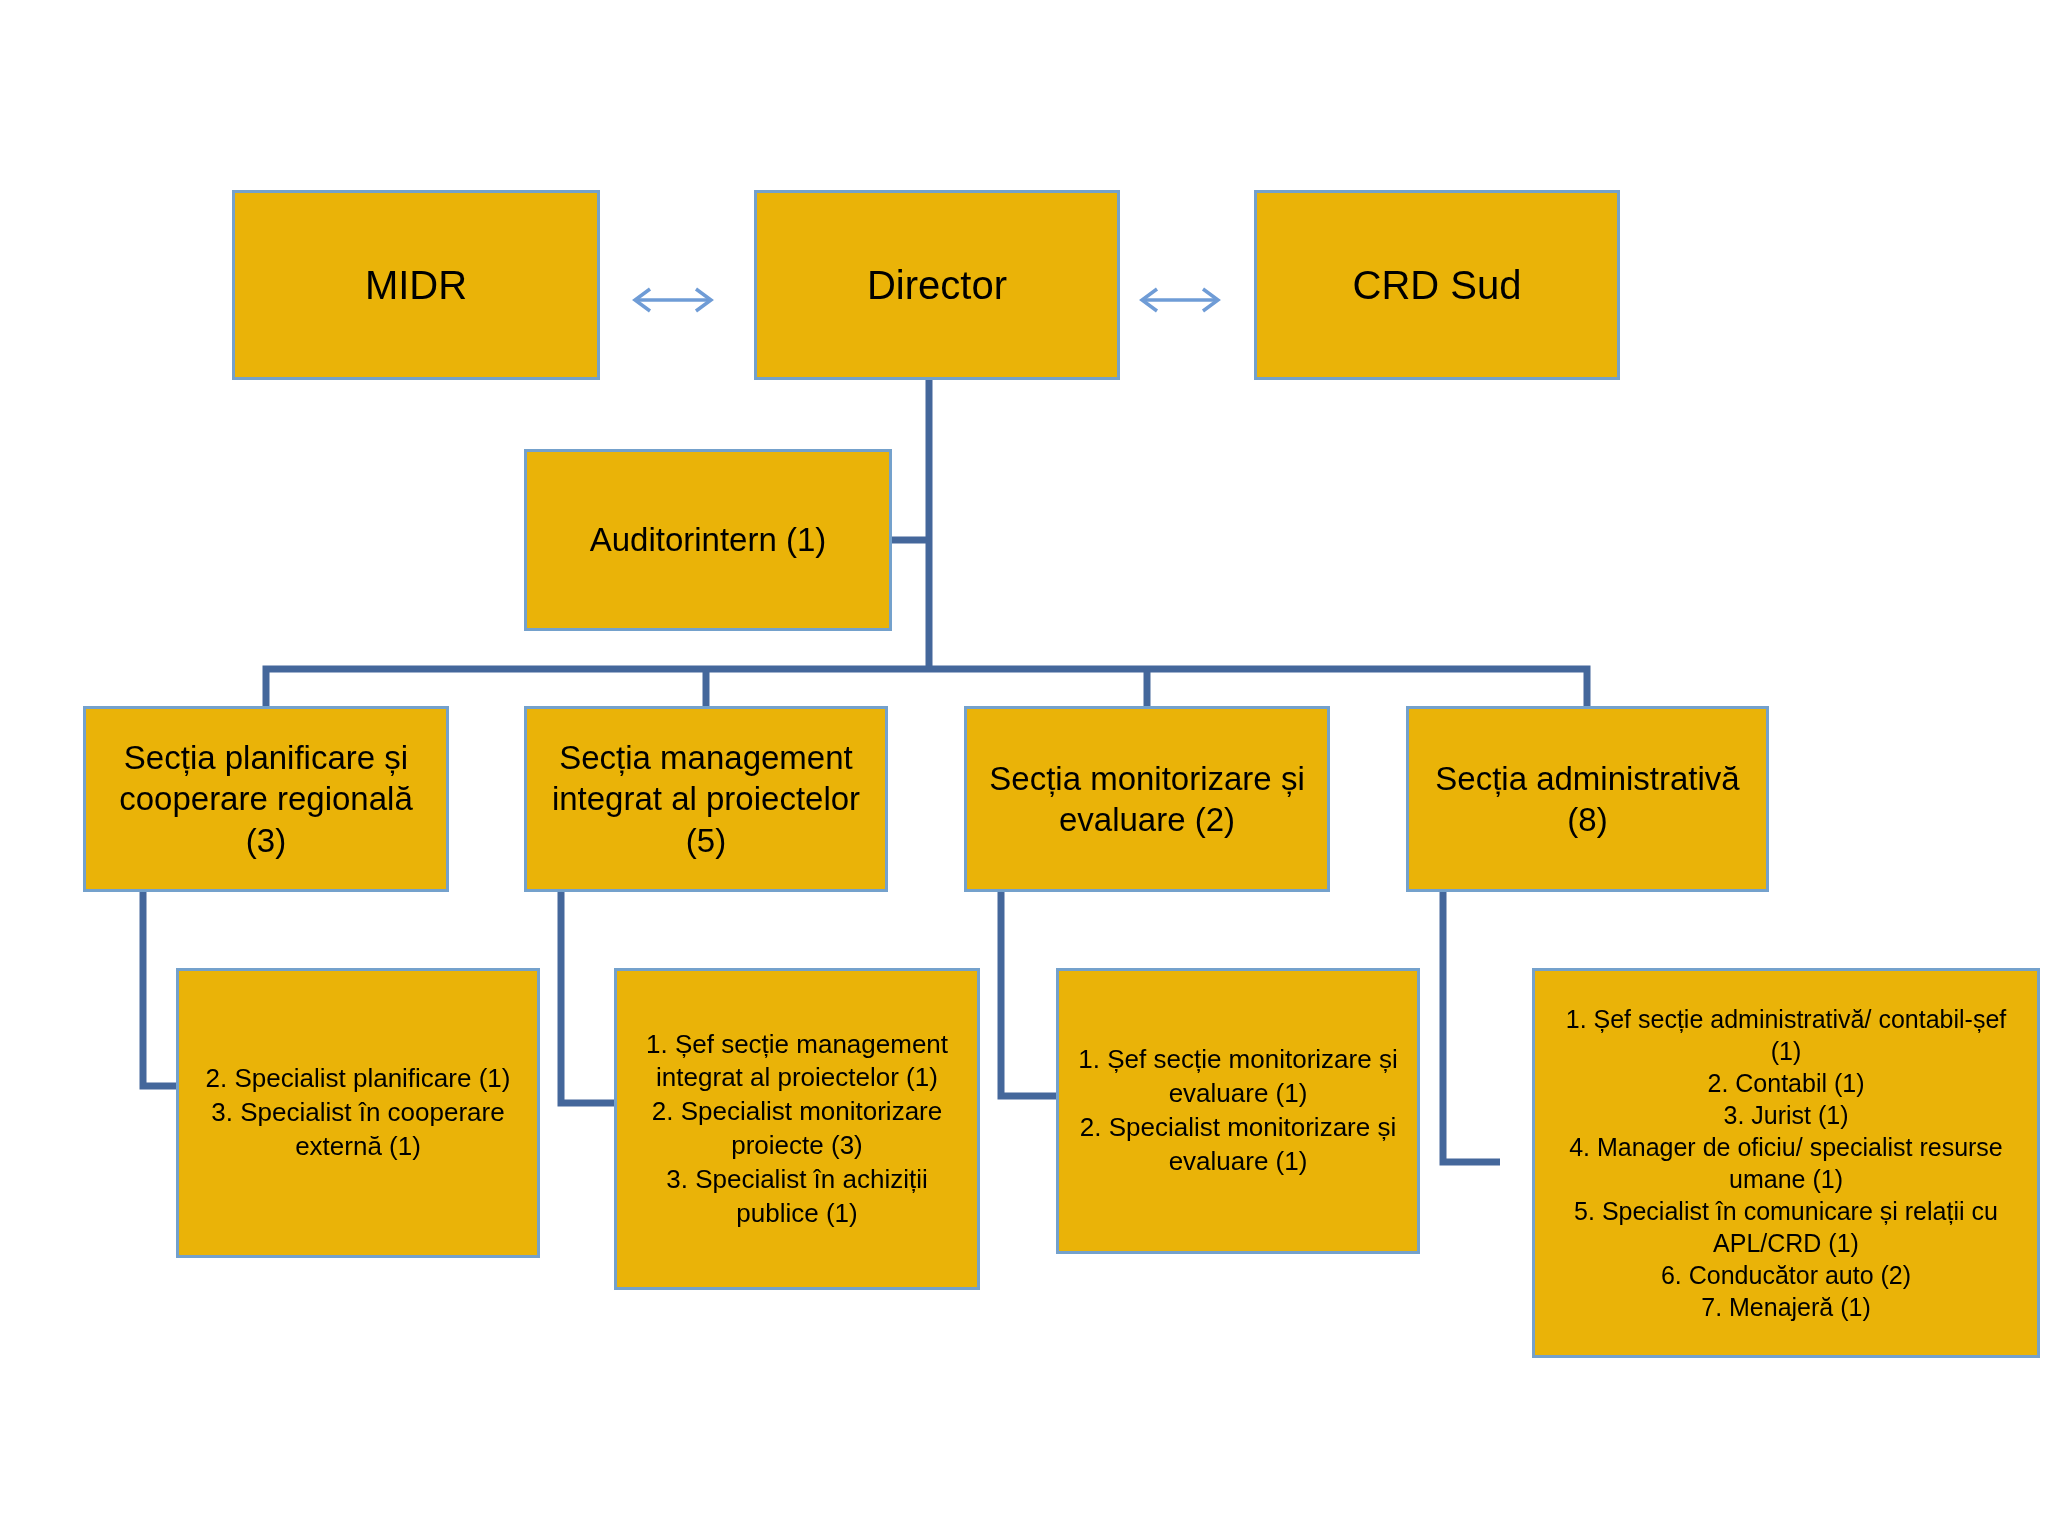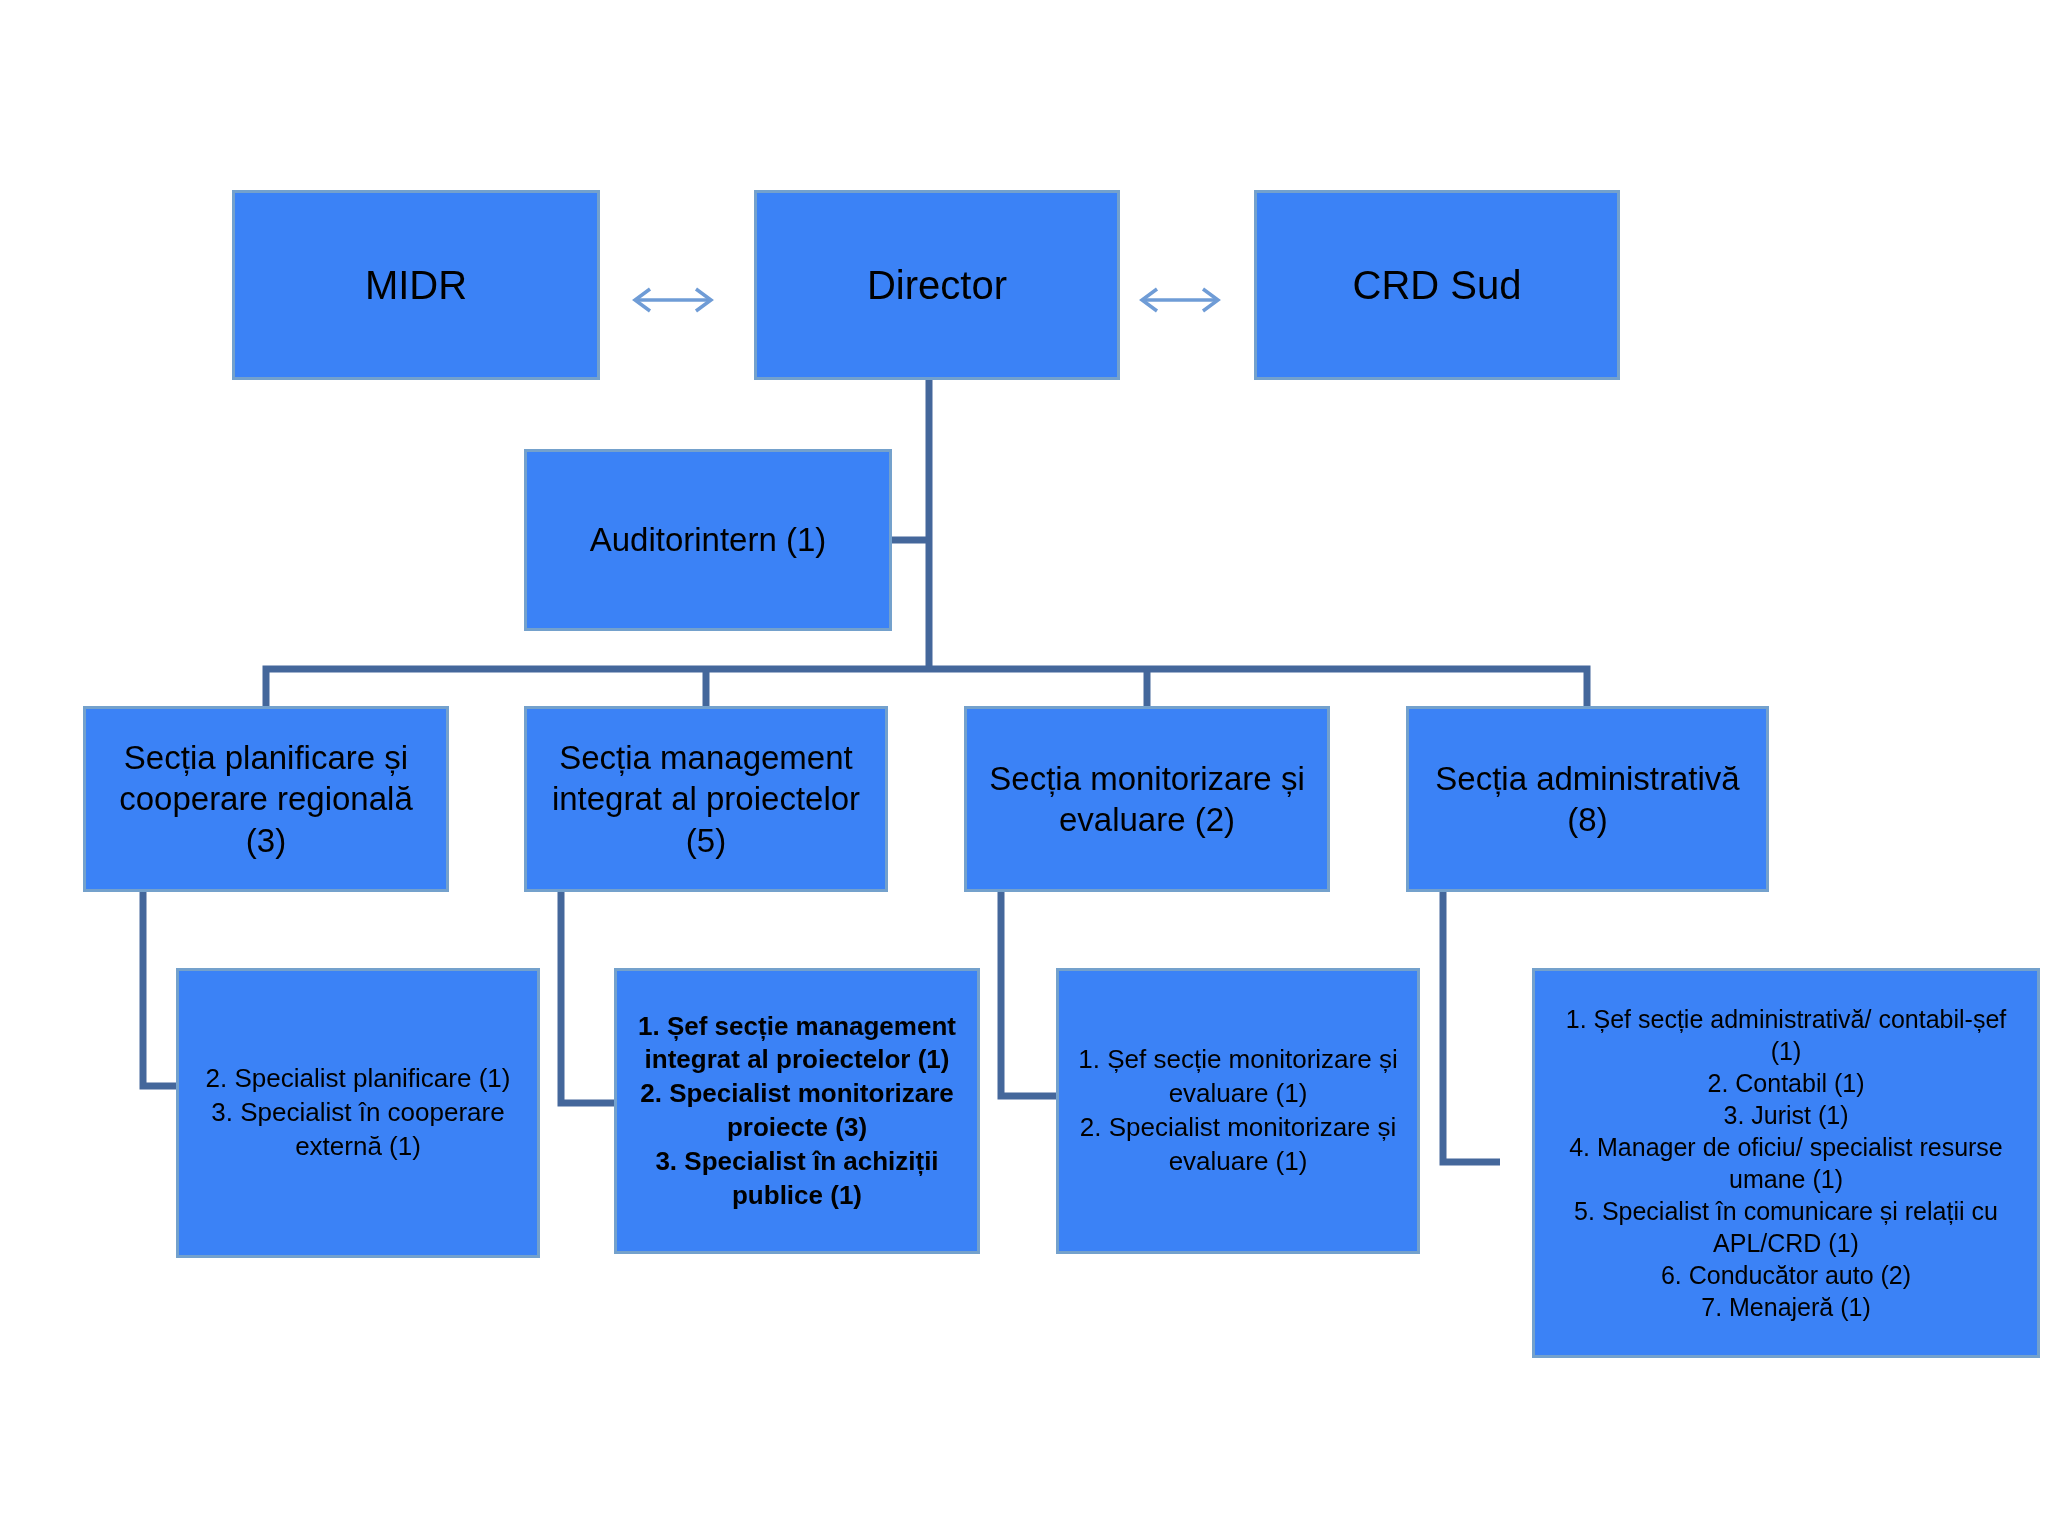--- a/index.html
+++ b/index.html
@@ -13,21 +13,21 @@
     overflow: hidden;
   }
   svg.lines {
     position: absolute;
     left: 0; top: 0;
     width: 2048px; height: 1536px;
     pointer-events: none;
   }
   .box {
     position: absolute;
-    background: #3b82f6;
+    background: #eab308;
     border: 3px solid #74a1cc;
     box-sizing: border-box;
     display: flex;
     align-items: center;
     justify-content: center;
     text-align: center;
   }
   .top-box { font-size: 40px; }
   .box-midr     { left: 232px;  top: 190px; width: 368px; height: 190px; }
   .box-director { left: 746px;  top: 190px; width: 366px; height: 190px; margin-left: 8px; }
@@ -38,21 +38,21 @@
   .sec-2 { left: 524px;  top: 706px; width: 364px; height: 186px; }
   .sec-3 { left: 964px;  top: 706px; width: 366px; height: 186px; }
   .sec-4 { left: 1406px; top: 706px; width: 363px; height: 186px; }
   .detail {
     flex-direction: column;
     font-size: 26px;
     line-height: 1.3;
     padding: 12px 16px;
   }
   .detail-1 { left: 176px;  top: 968px; width: 364px; height: 290px; }
-  .detail-2 { left: 614px;  top: 968px; width: 366px; height: 286px; font-weight: bold; }
+  .detail-2 { left: 614px;  top: 968px; width: 366px; height: 322px; }
   .detail-3 { left: 1056px; top: 968px; width: 364px; height: 286px; }
   .detail-4 { left: 1532px; top: 968px; width: 508px; height: 390px; font-size: 25px; line-height: 1.28; }
   .staff-line { display: block; }
 </style>
 </head>
 <body>
 
 <div class="canvas">
 
   <svg class="lines" viewBox="0 0 2048 1536">

